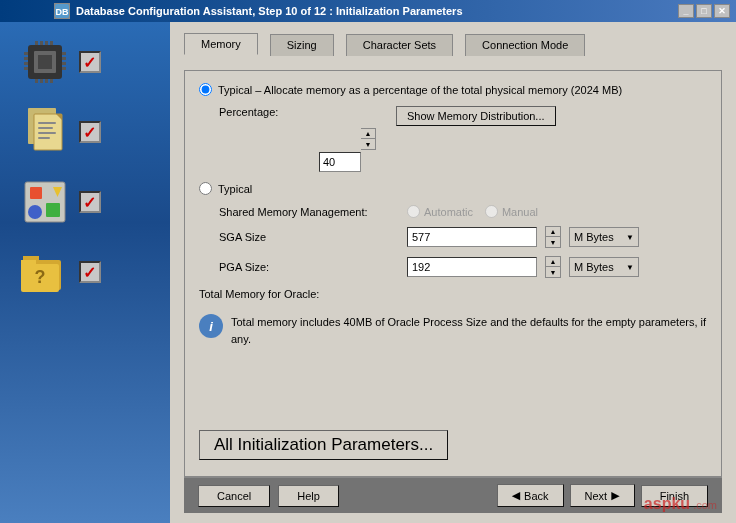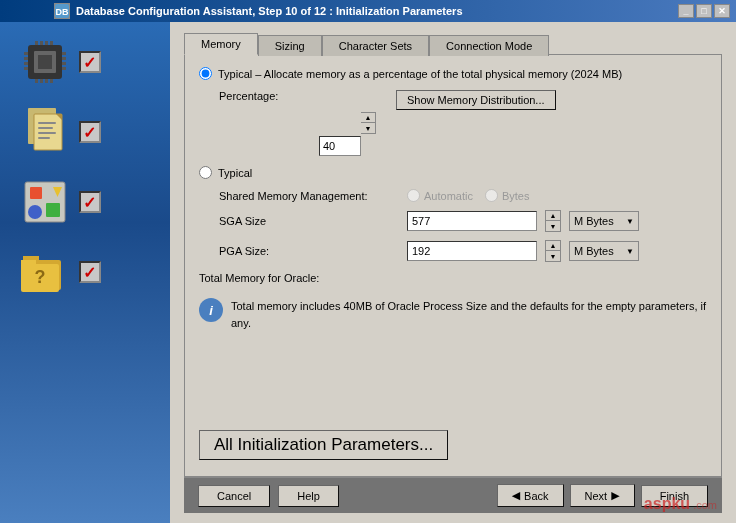--- a/index.html
+++ b/index.html
@@ -100,23 +100,22 @@
     .content-area {
       flex: 1;
       display: flex;
       flex-direction: column;
       padding: 10px 14px 10px 14px;
     }
 
     
     .tabs-row {
       display: flex;
-      gap: 0;
-      margin-bottom: 0;
-      align-items: center;
+      gap: 12px;
+      margin-bottom: 16px;
     }
     .tab {
       padding: 4px 16px;
       background: #d4d0c8;
       border: 1px solid #888;
       border-bottom: none;
       cursor: pointer;
       font-size: 11px;
       position: relative;
       top: 1px;
@@ -485,21 +484,21 @@
 
         <div class="field-row">
           <span class="field-label">Shared Memory Management:</span>
           <div class="radio-group">
             <div class="radio-item disabled-radio">
               <input type="radio" name="sharedmem" id="automatic" disabled="" style="">
               <label for="automatic">Automatic</label>
             </div>
             <div class="radio-item disabled-radio">
               <input type="radio" name="sharedmem" id="manual" disabled="" style="">
-              <label for="manual">Bytes</label>
+              <label for="manual">Manual</label>
             </div>
           </div>
         </div>
 
         <div class="field-row">
           <span class="field-label">SGA Size</span>
           <input class="field-input" type="text" value="577" style="">
           <div class="spin-buttons" style="border:1px solid #888;">
             <button class="spin-btn">▲</button>
             <button class="spin-btn">▼</button>

